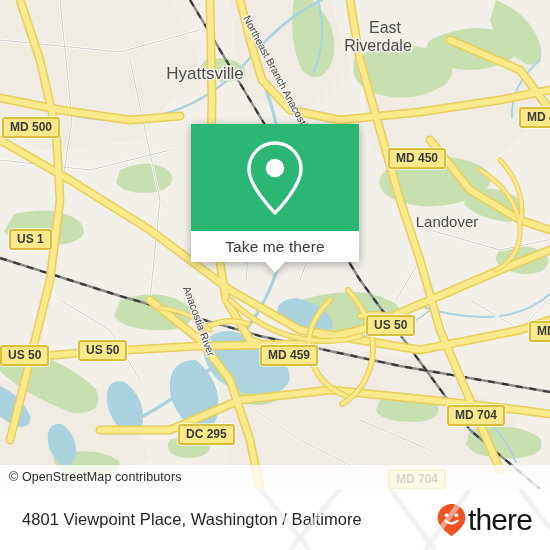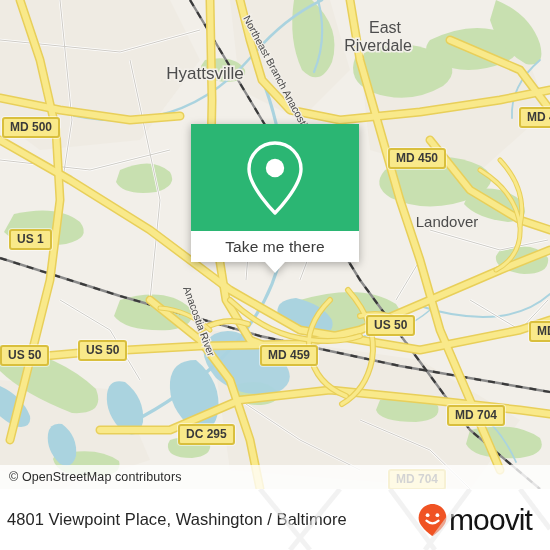--- a/index.html
+++ b/index.html
@@ -104,21 +104,21 @@
     height: 61px;
     background: #ffffff;
     display: flex;
     align-items: center;
     justify-content: space-between;
     overflow: hidden;
   }
   #footer .addr {
     font-size: 16.5px;
     color: #262626;
-    padding-left: 7px;
+    padding-left: 22px;
     white-space: nowrap;
     letter-spacing: 0.05px;
   }
   #brand {
     display: flex;
     align-items: center;
     padding-right: 18px;
   }
   #brand .word {
     font-size: 30px;
@@ -349,17 +349,17 @@
       </g>
     </svg>
     <div class="addr">4801 Viewpoint Place, Washington / Baltimore</div>
     <div id="brand">
       <svg width="31" height="34" viewBox="0 0 31 34">
         <path d="M15.5 1 C7.8 1 1.6 7.2 1.6 14.9 C1.6 24.3 15.5 33 15.5 33 C15.5 33 29.4 24.3 29.4 14.9 C29.4 7.2 23.2 1 15.5 1 Z" fill="#f05323"></path>
         <circle cx="10.6" cy="12.2" r="1.9" fill="#ffffff"></circle>
         <circle cx="20.4" cy="12.2" r="1.9" fill="#ffffff"></circle>
         <path d="M9.4 17.6 q6.1 5.4 12.2 0" fill="none" stroke="#ffffff" stroke-width="2.1" stroke-linecap="round"></path>
       </svg>
-      <span class="word">moovit</span>
+      <span class="word">there</span>
     </div>
   </div>
 
 </div>
 
 </body></html>

